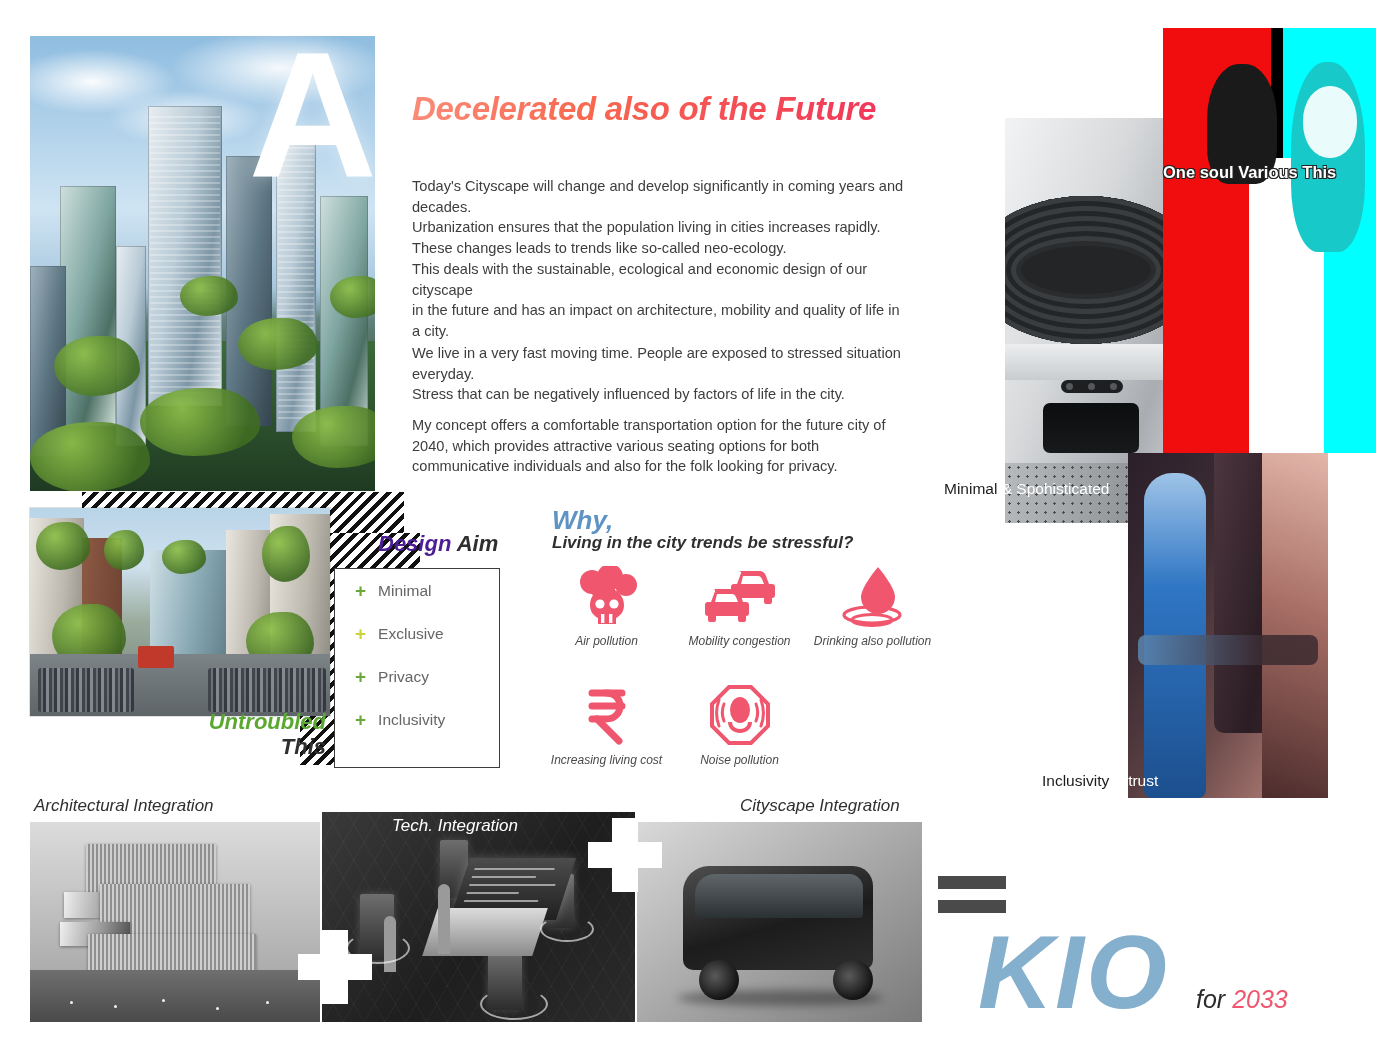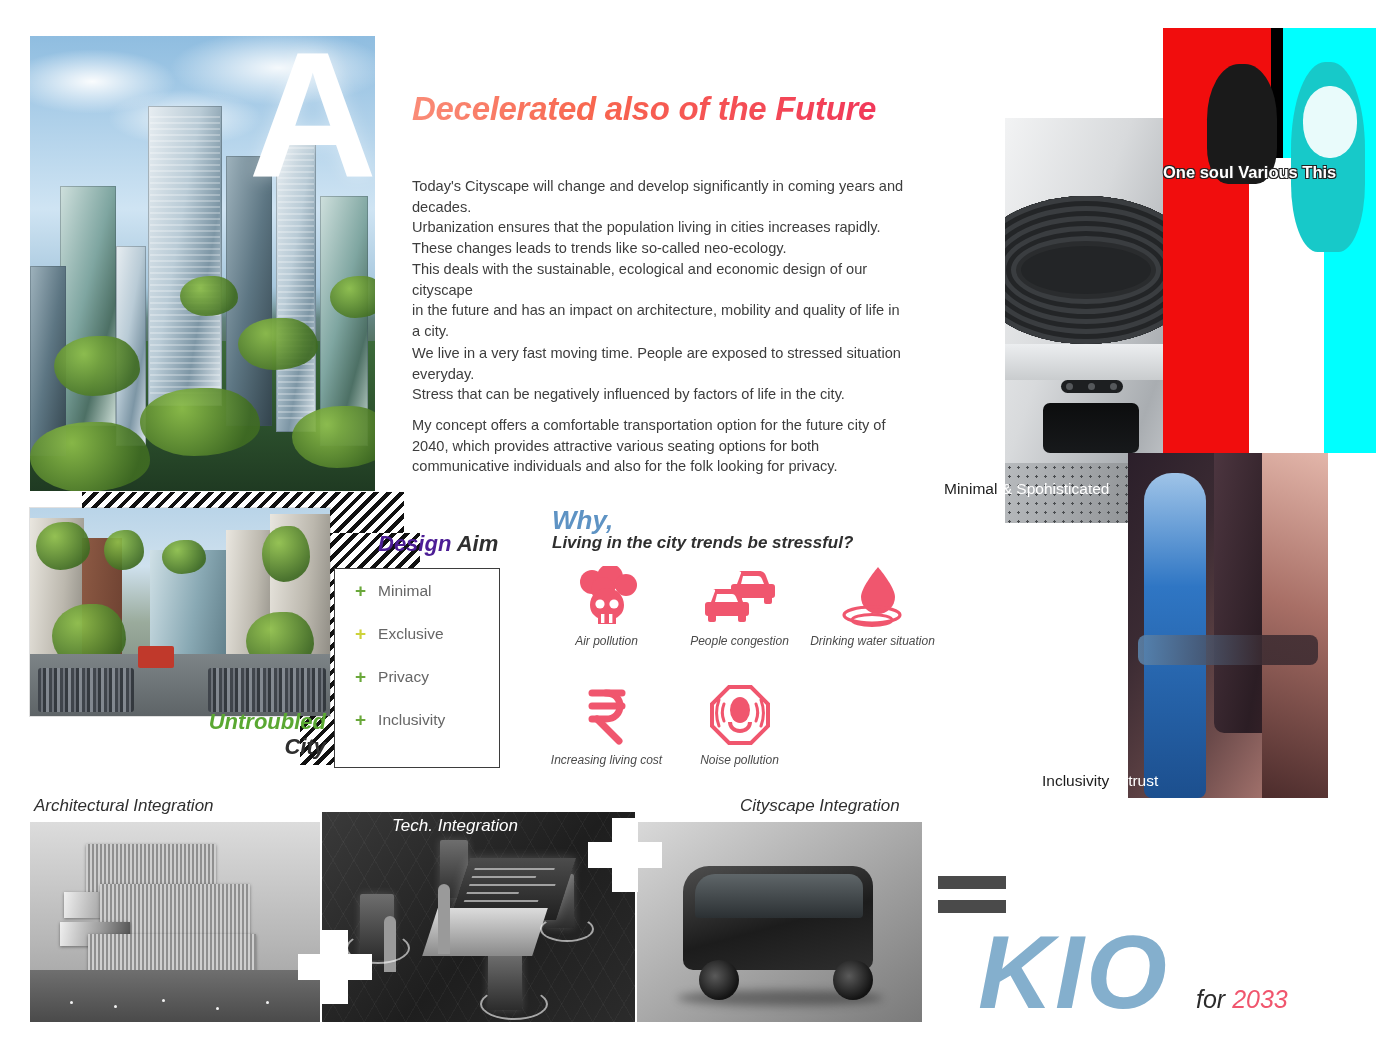--- a/index.html
+++ b/index.html
@@ -271,21 +271,21 @@
     <span class="aim-label">Privacy</span>
   </div>
   <div class="aim-row">
     <span class="aim-plus" style="color:#6aa83a">+</span>
     <span class="aim-label">Inclusivity</span>
   </div>
 </div>
 
 <div class="abs" id="untroubled">
   <span class="g">Untroubled</span><br>
-  <span class="d">City</span>
+  <span class="d">This</span>
 </div>
 
 <div class="abs" id="why-word">Why,</div>
 <div class="abs" id="why-sub">Living in the city trends be stressful?</div>
 
 <div class="abs" id="icon-grid">
   <div class="icon-row">
 
     <div class="icon-cell">
       <div class="icon-art">
@@ -315,32 +315,32 @@
             <rect x="33" y="28" width="8" height="9" rx="2"></rect>
               <rect x="63" y="28" width="8" height="9" rx="2"></rect>
             <path d="M10 22h22c4 0 6 2 7 5l3 8h3a3 3 0 013 3v8a3 3 0 01-3 3H7a3 3 0 01-3-3v-8a3 3 0 013-3h3l3-8c1-3 3-5-3-5z"></path>
             <rect x="7" y="46" width="8" height="9" rx="2"></rect>
               <rect x="37" y="46" width="8" height="9" rx="2"></rect>
           </g>
           <path d="M42 9h15c2 0 3 1 4 3l2 5H40l2-8z" fill="#fff"></path>
           <path d="M16 27h15c2 0 3 1 4 3l2 5H14l2-8z" fill="#fff"></path>
         </svg>
       </div>
-      <div class="icon-cap">People congestion</div>
+      <div class="icon-cap">Mobility congestion</div>
     </div>
 
     <div class="icon-cell">
       <div class="icon-art">
         <svg width="70" height="62" viewBox="0 0 70 62" aria-hidden="true">
           <path class="pk" d="M40 2c0 0-17 20-17 30a17 17 0 0034 0C57 22 40 2 40 2z"></path>
           <ellipse cx="34" cy="50" rx="28" ry="8" fill="none" stroke="#f0566e" stroke-width="3.2"></ellipse>
           <ellipse cx="34" cy="55" rx="20" ry="5.5" fill="none" stroke="#f0566e" stroke-width="3"></ellipse>
         </svg>
       </div>
-      <div class="icon-cap">Drinking water situation</div>
+      <div class="icon-cap">Drinking also pollution</div>
     </div>
   </div>
 
   <div class="icon-row" style="margin-top:36px">
 
 
     <div class="icon-cell">
       <div class="icon-art">
         <svg width="54" height="60" viewBox="0 0 54 60" aria-hidden="true">
           <g fill="none" stroke="#f0566e" stroke-width="7" stroke-linecap="round" stroke-linejoin="round">

